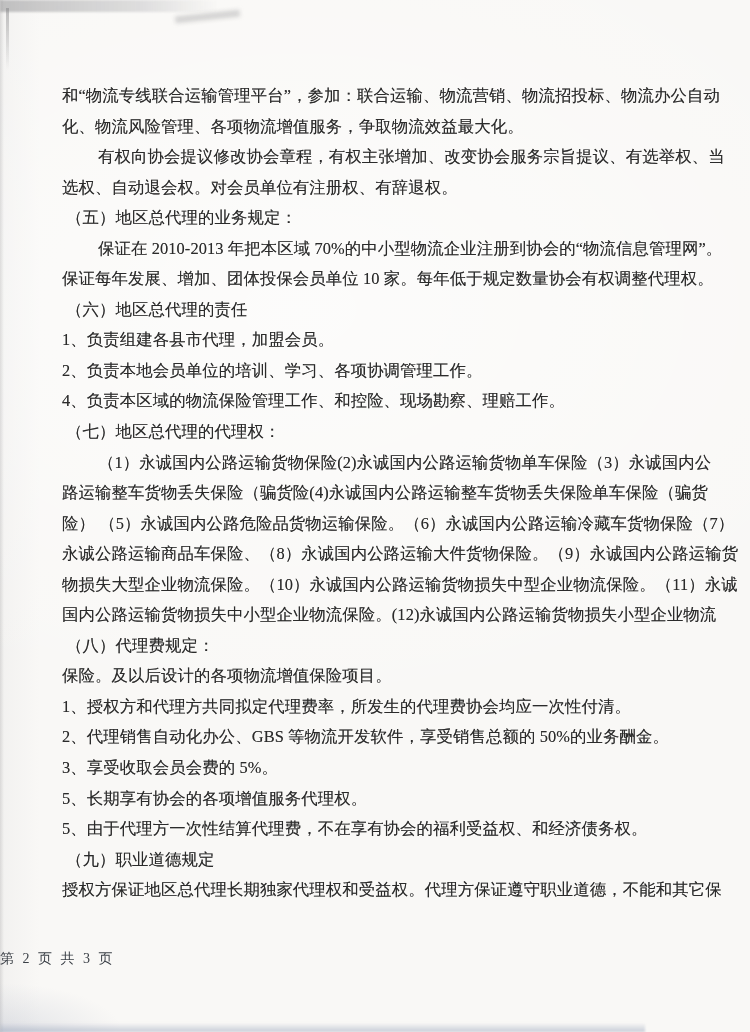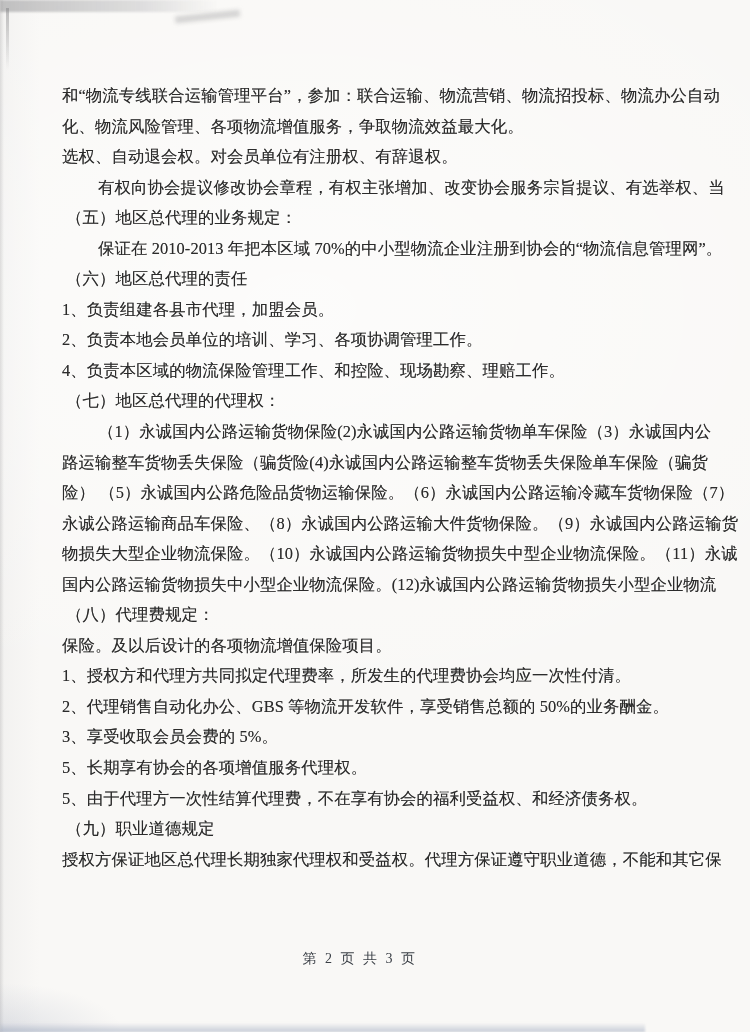--- a/index.html
+++ b/index.html
@@ -32,21 +32,20 @@
     line-height:30.55px;
     letter-spacing:.1px;
     white-space:nowrap;
     text-shadow:0 0 .4px rgba(60,60,60,.55);
   }
   .line.header{padding-left:4px;}
   .line.indent2{padding-left:36px;}
   .footer{
     position:absolute;
     top:950px;left:0;width:720px;
-    text-align:center;
     font-size:14px;
     letter-spacing:2.5px;
     color:var(--footer-ink);
   }
   
   .artifact{position:absolute;pointer-events:none;}
   .art-top-band{
     top:0;left:0;width:218px;height:12px;
     background:linear-gradient(to right, rgba(148,148,150,.55), rgba(185,185,188,.42) 65%, rgba(185,185,188,0));
     filter:blur(1px);
@@ -81,24 +80,25 @@
 
 <div class="page">
   <div class="artifact art-top-band"></div>
   <div class="artifact art-top-smudge"></div>
   <div class="artifact art-left-line"></div>
   <div class="artifact art-left-edge"></div>
 
   <div class="content">
       <div class="line plain">和“物流专线联合运输管理平台”，参加：联合运输、物流营销、物流招投标、物流办公自动</div>
       <div class="line plain">化、物流风险管理、各项物流增值服务，争取物流效益最大化。</div>
+      <div class="line indent2">有权向协会提议修改协会章程，有权主张增加、改变协会服务宗旨提议、有选举权、当</div>
       <div class="line plain">选权、自动退会权。对会员单位有注册权、有辞退权。</div>
-      <div class="line indent2">有权向协会提议修改协会章程，有权主张增加、改变协会服务宗旨提议、有选举权、当</div>
       <div class="line header">（五）地区总代理的业务规定：</div>
       <div class="line indent2">保证在 2010-2013 年把本区域 70%的中小型物流企业注册到协会的“物流信息管理网”。</div>
+      <div class="line plain">保证每年发展、增加、团体投保会员单位 10 家。每年低于规定数量协会有权调整代理权。</div>
       <div class="line header">（六）地区总代理的责任</div>
       <div class="line plain">1、负责组建各县市代理，加盟会员。</div>
       <div class="line plain">2、负责本地会员单位的培训、学习、各项协调管理工作。</div>
       <div class="line plain">4、负责本区域的物流保险管理工作、和控险、现场勘察、理赔工作。</div>
       <div class="line header">（七）地区总代理的代理权：</div>
       <div class="line indent2">（1）永诚国内公路运输货物保险(2)永诚国内公路运输货物单车保险（3）永诚国内公</div>
       <div class="line plain">路运输整车货物丢失保险（骗货险(4)永诚国内公路运输整车货物丢失保险单车保险（骗货</div>
       <div class="line plain">险） （5）永诚国内公路危险品货物运输保险。（6）永诚国内公路运输冷藏车货物保险（7）</div>
       <div class="line plain">永诚公路运输商品车保险、（8）永诚国内公路运输大件货物保险。（9）永诚国内公路运输货</div>
       <div class="line plain">物损失大型企业物流保险。（10）永诚国内公路运输货物损失中型企业物流保险。（11）永诚</div>

